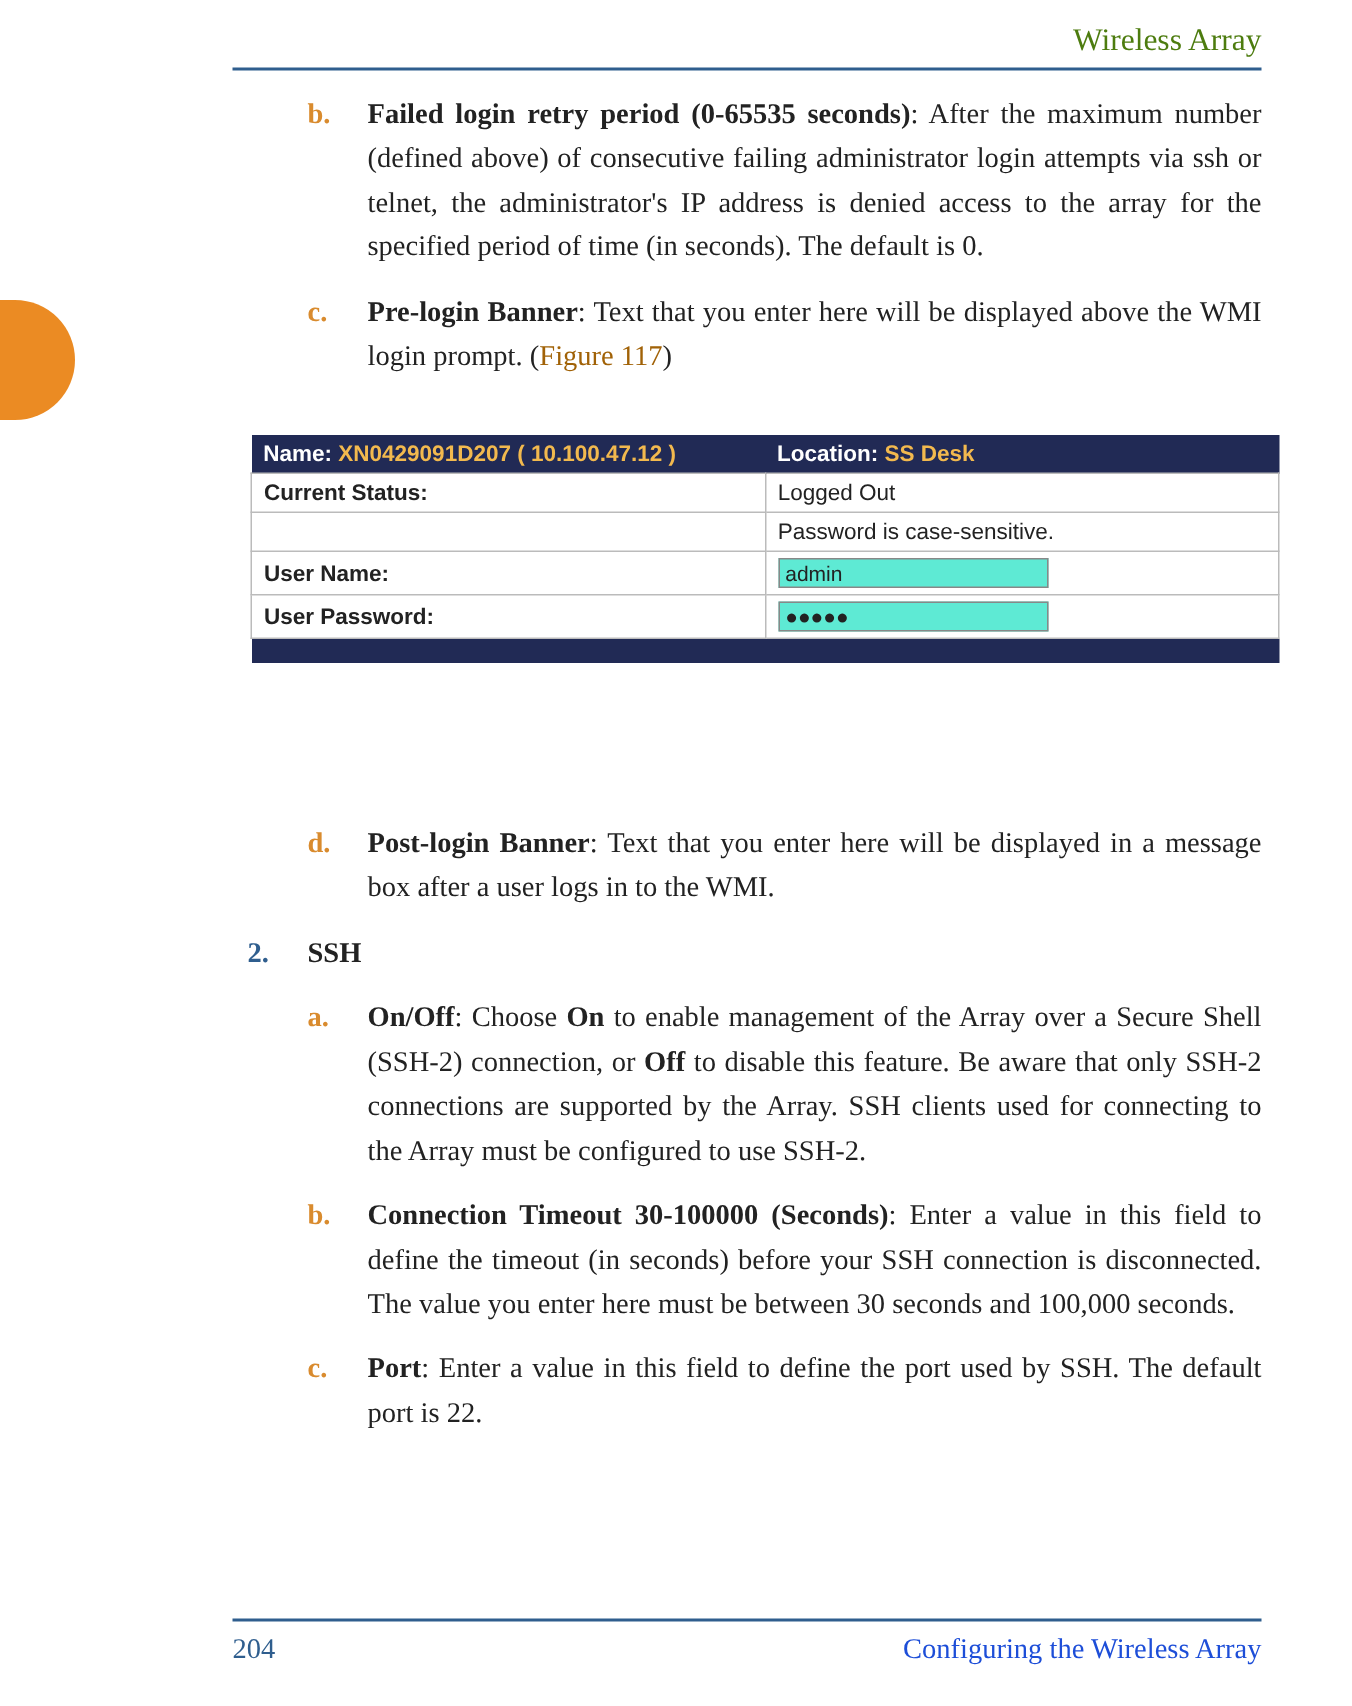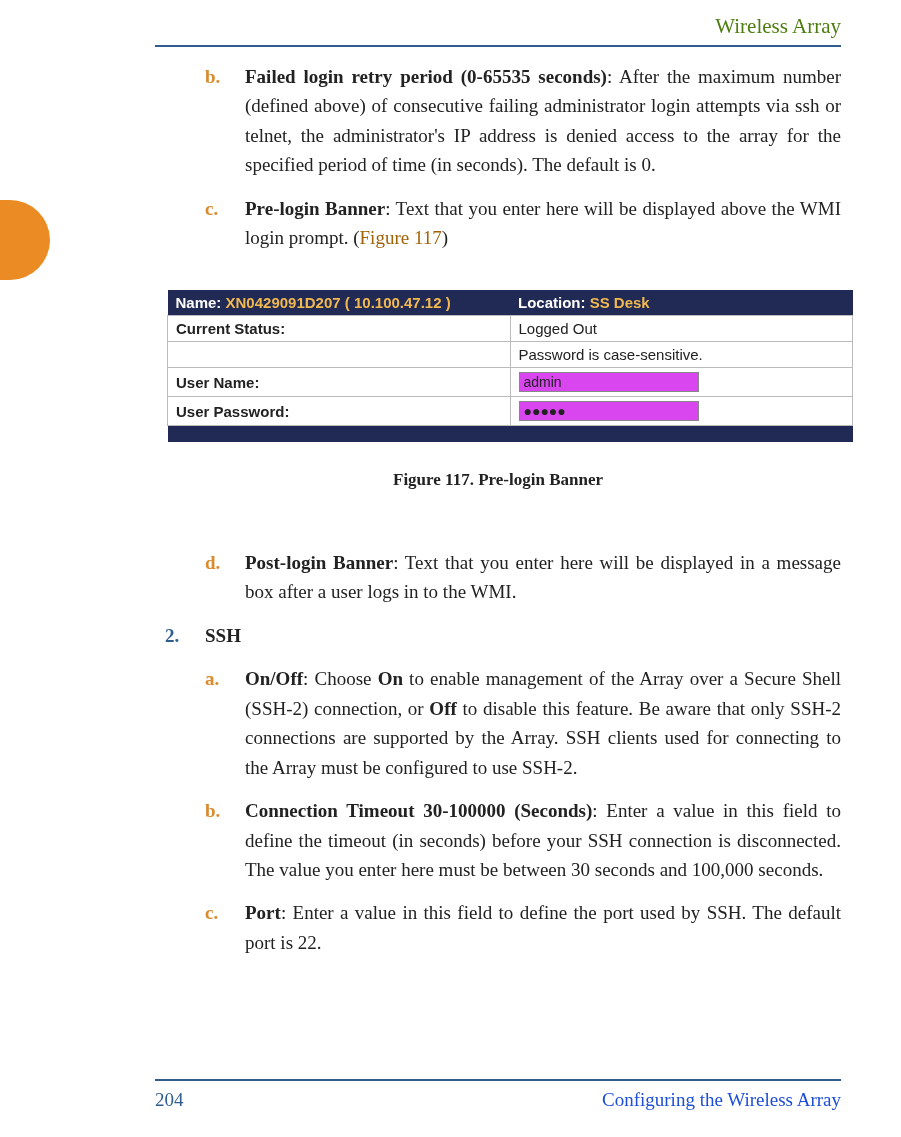--- a/index.html
+++ b/index.html
@@ -122,21 +122,21 @@
     background: #fff;
   }
   .shot-row td.lab { font-weight: bold; width: 50%; }
   .shot-input {
     border: 1px solid #888;
     padding: 1px 4px;
     width: 170px;
     display: inline-block;
     font-family: Arial, sans-serif;
     font-size: 14px;
-    background:#d946ef;
+    background:#5eead4;
   }
   .shot-bottom {
     height: 14px;
     background: #212a55;
   }
   .fig-caption {
     text-align: center;
     margin-top: 28px;
     font-size: 17px;
     font-family: "Palatino Linotype", Palatino, Georgia, serif;
@@ -233,21 +233,20 @@
         <td class="lab">User Password:</td>
         <td>
           <span class="shot-input">●●●●●</span>
         </td>
       </tr>
       <tr>
             <td colspan="2" class="shot-bottom"></td>
           </tr>
     </tbody>
       </table>
-    <div class="fig-caption">Figure 117. Pre-login Banner</div>
   </div>
 
   <div class="body2">
     <div class="item">
       <div class="marker">d.</div>
       <div class="content">
         <span class="lead">Post-login Banner</span><span>: Text that you enter here will be displayed in a message box after a user logs in to the WMI.</span>
       </div>
     </div>
 

